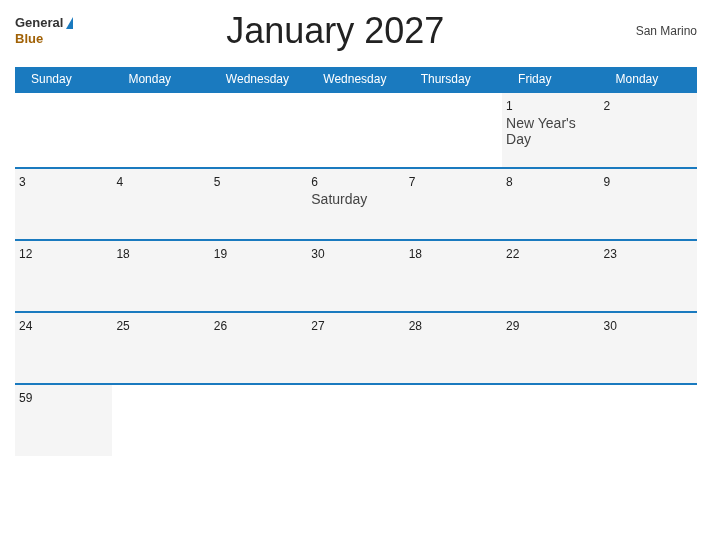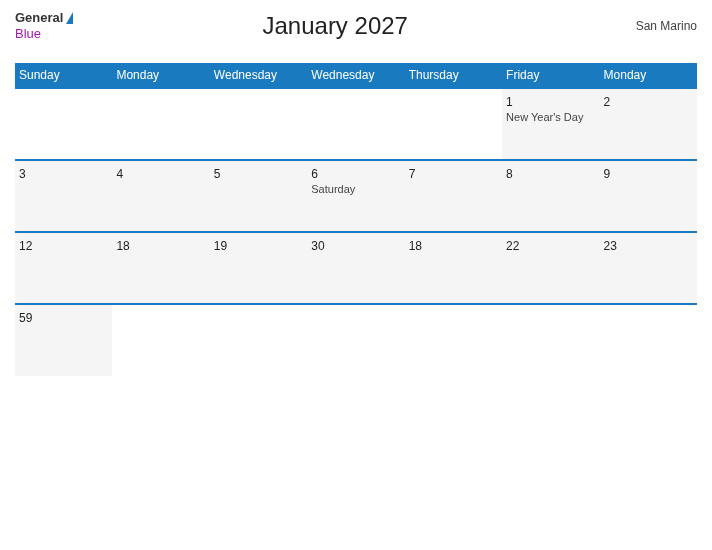--- a/index.html
+++ b/index.html
@@ -13,52 +13,52 @@
     .calendar-container {
       width: 712px;
       height: 550px;
       background: #fff;
       padding: 10px 15px 10px 15px;
     }
     .header {
       display: flex;
       align-items: center;
       justify-content: space-between;
-      margin-bottom: 22px;
+      margin-bottom: 15px;
     }
     .logo {
       display: flex;
       flex-direction: column;
       align-items: flex-start;
       font-size: 13px;
       font-weight: bold;
       color: #333;
       line-height: 1.2;
     }
     .logo-general { color: #333; font-size: 13px; }
     .logo-blue {
-      color: #a21caf;
+      color: #a16207;
       font-size: 13px;
-      font-weight: normal;
+      font-weight: bold;
     }
     .logo-triangle {
       display: inline-block;
       width: 0;
       height: 0;
       border-left: 7px solid transparent;
       border-bottom: 12px solid #1a7abf;
       margin-left: 3px;
       vertical-align: middle;
     }
     .logo-line {
       display: flex;
       align-items: center;
     }
     .month-title {
-      font-size: 24px;
+      font-size: 36px;
       font-weight: normal;
       color: #222;
       text-align: center;
       flex: 1;
     }
     .country {
       font-size: 12px;
       color: #404040;
       text-align: right;
       min-width: 100px;
@@ -68,21 +68,21 @@
       border-collapse: collapse;
       table-layout: fixed;
     }
     .calendar-table thead tr {
       background-color: #1a7abf;
     }
     .calendar-table thead th {
       color: #fff;
       font-size: 12px;
       font-weight: normal;
-      padding: 5px 4px;
+      padding: 5px 16px;
       text-align: left;
       border: none;
     }
     .calendar-table tbody tr {
       border-top: 2px solid #1a7abf;
     }
     .calendar-table tbody td {
       vertical-align: top;
       padding: 6px 4px 20px 4px;
       font-size: 12px;
@@ -95,21 +95,21 @@
       background: #fff;
     }
     .day-number {
       display: block;
       font-size: 12px;
       color: #222;
       margin-bottom: 2px;
     }
     .event-label {
       display: block;
-      font-size: 11px;
+      font-size: 14px;
       color: #444;
       margin-top: 1px;
     }
     .last-row td {
       height: 55px;
       padding-bottom: 10px;
     }
   </style>
 </head>
 <body>
@@ -194,20 +194,43 @@
           <td>
             <span class="day-number">18</span>
           </td>
           <td>
             <span class="day-number">22</span>
           </td>
           <td>
             <span class="day-number">23</span>
           </td>
         </tr>
+        <tr>
+          <td>
+            <span class="day-number">24</span>
+          </td>
+          <td>
+            <span class="day-number">25</span>
+          </td>
+          <td>
+            <span class="day-number">26</span>
+          </td>
+          <td>
+            <span class="day-number">27</span>
+          </td>
+          <td>
+            <span class="day-number">28</span>
+          </td>
+          <td>
+            <span class="day-number">29</span>
+          </td>
+          <td>
+            <span class="day-number">30</span>
+          </td>
+        </tr>
         <tr class="last-row">
           <td>
             <span class="day-number">59</span>
           </td>
           <td class="empty"></td>
           <td class="empty"></td>
           <td class="empty"></td>
           <td class="empty"></td>
           <td class="empty"></td>
           <td class="empty"></td>

